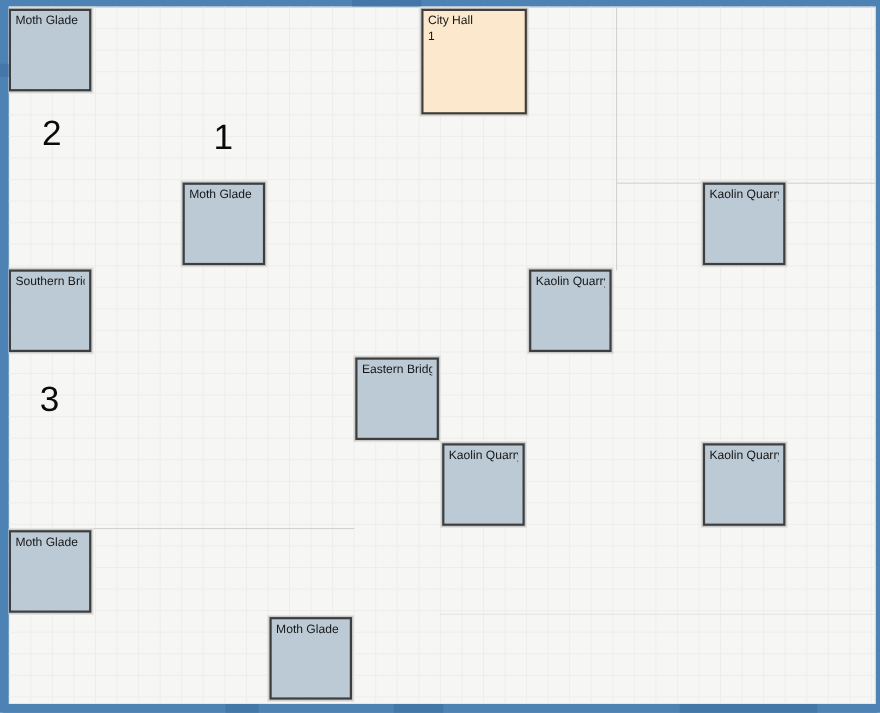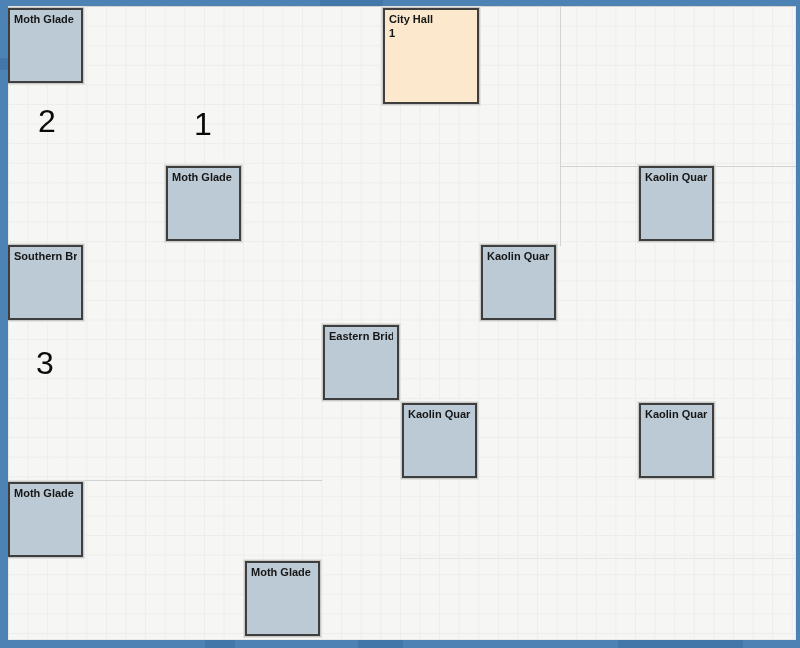--- a/index.html
+++ b/index.html
@@ -48,21 +48,20 @@
   .grid-zone.z3  {left:0;  top:314;width:80; height:80;border:1px solid #bfbfbe;}
   
   .node{
     position:absolute;box-sizing:border-box;
     background:#bccad5;
     border:2px solid #3e3e3e;
     box-shadow:0 0 0 1px #c8c8c7,0 0 0 2px #e3e3e1;
     padding:2px 4px;
     font-size:11px;line-height:14px;color:#161616;
     cursor:default;
-    font-weight:bold;
   }
   .node.city-hall{background:#fce8cd;}
   .node-label,.node-sublabel{
     white-space:nowrap;overflow:hidden;max-width:100%;
   }
   
   .region-label{
     position:absolute;transform:translate(-50%,-50%);
     font-size:32px;color:#0a0a0a;line-height:1;
   }

